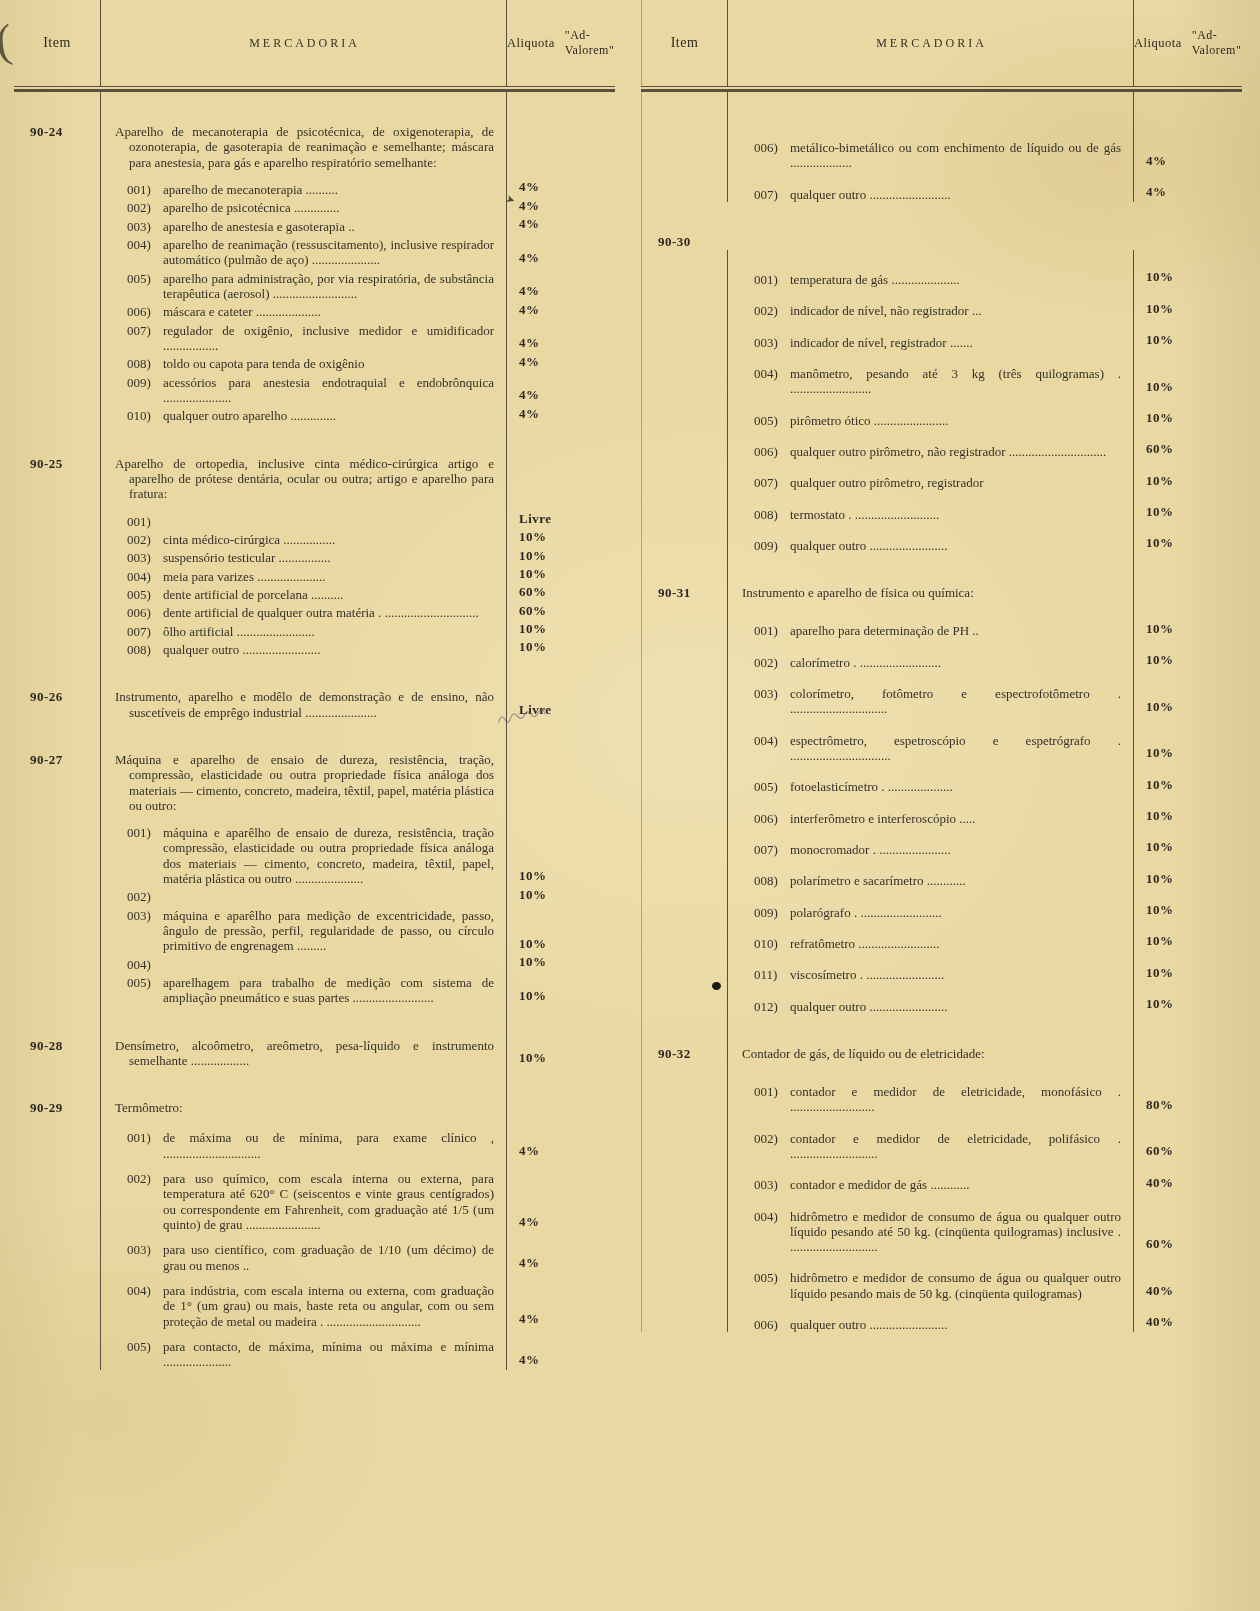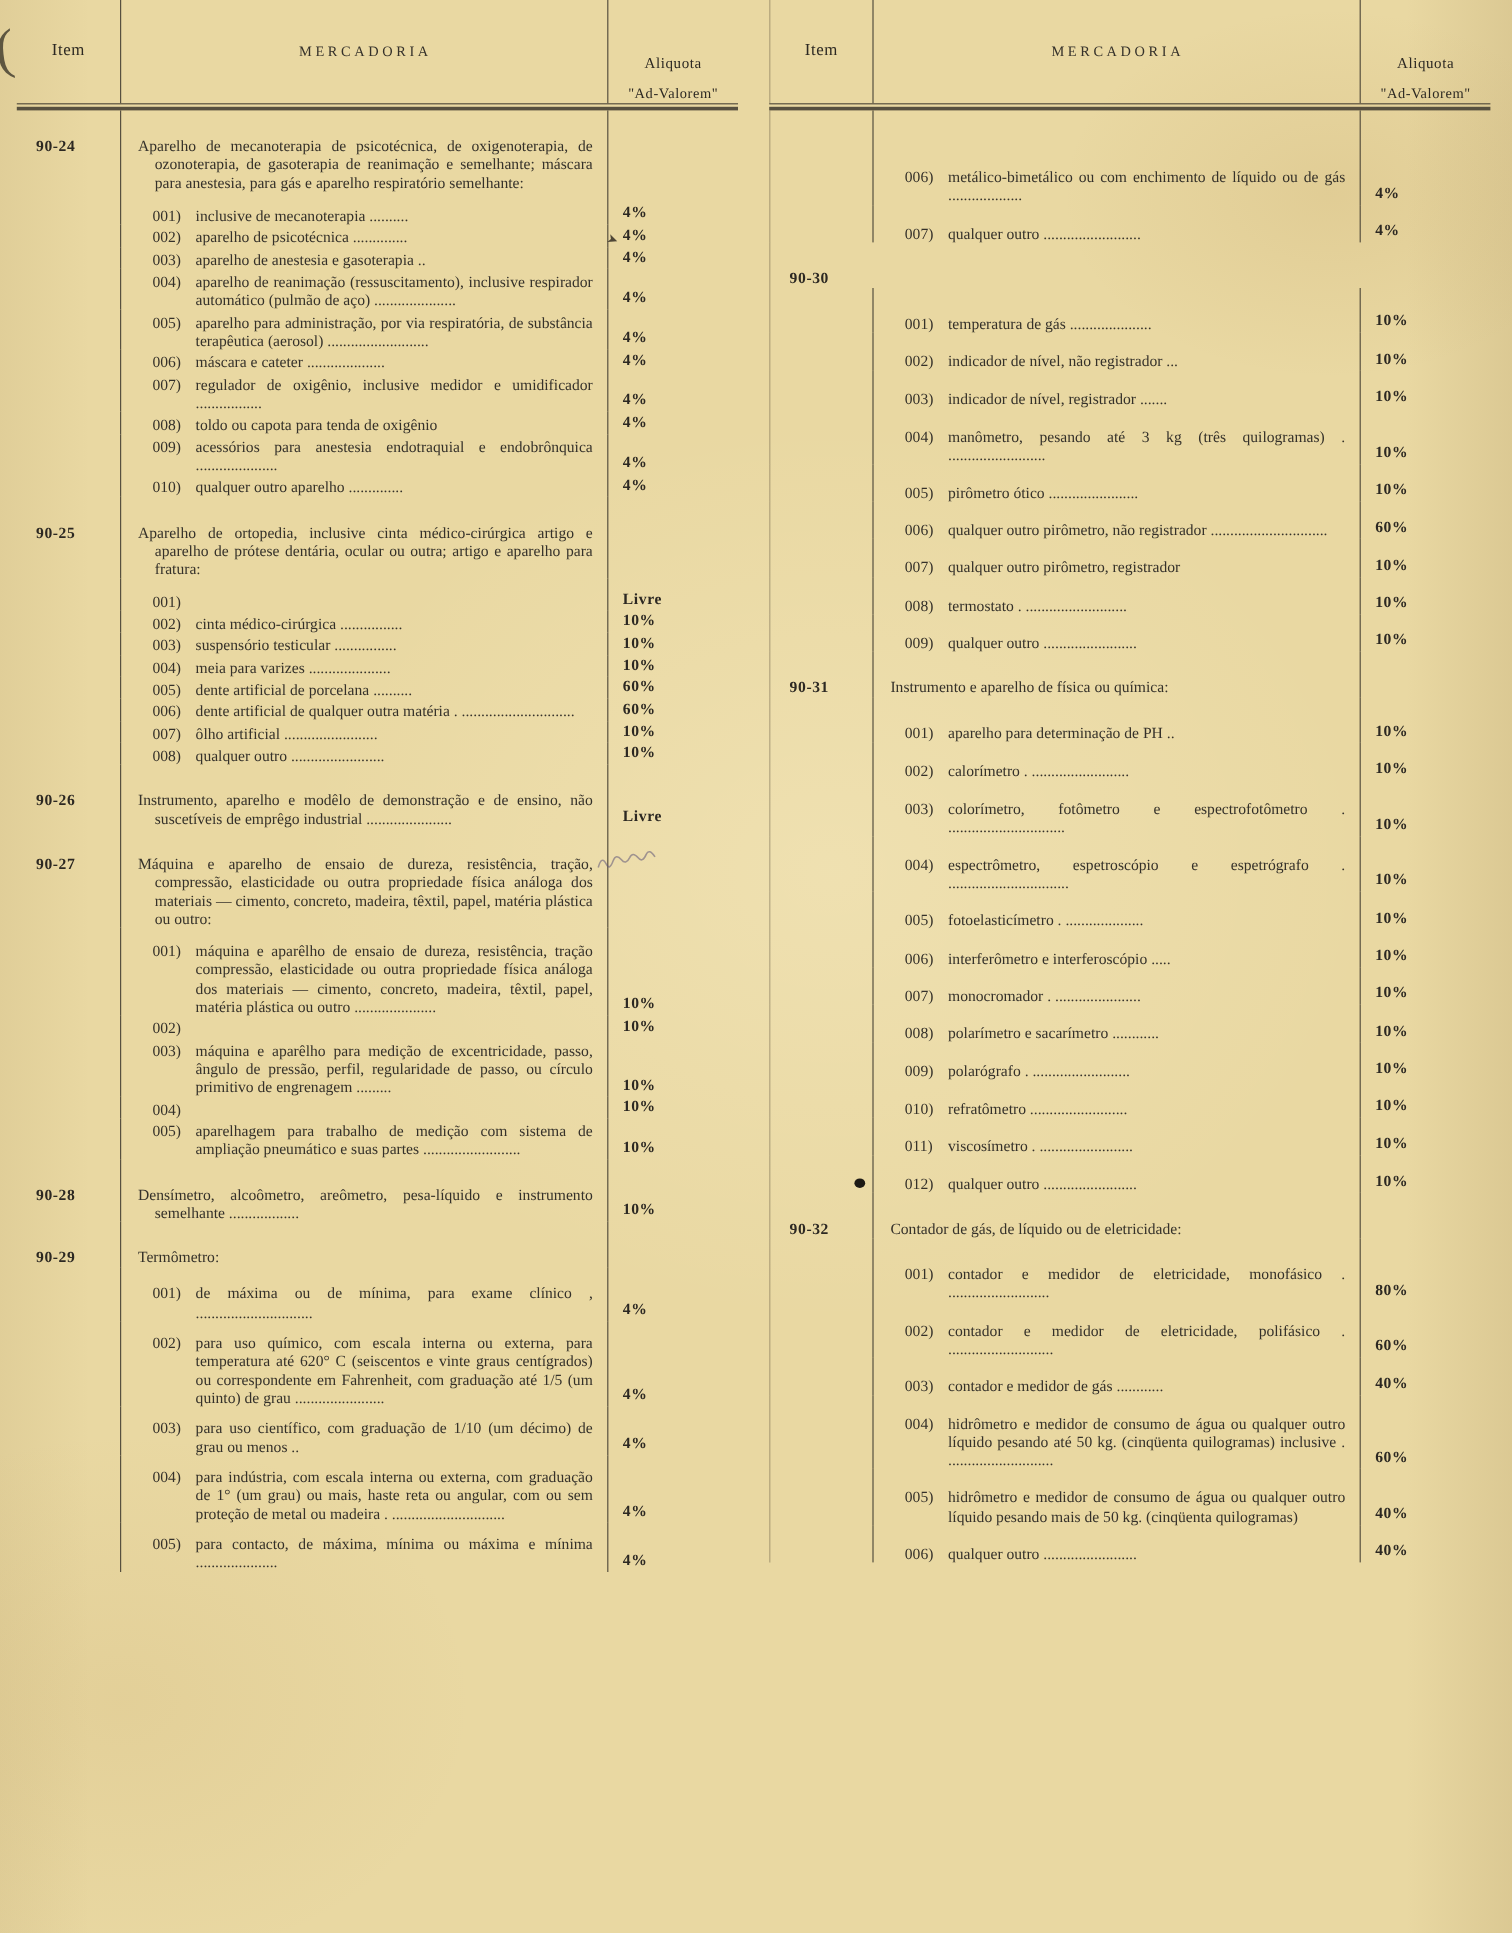--- a/index.html
+++ b/index.html
@@ -69,31 +69,31 @@
   .thead{height:86px;}
   .thead .c1{
     display:flex;align-items:center;justify-content:center;
     font-weight:400;font-size:14px;padding-left:0;letter-spacing:.5px;
   }
   .thead .c2{
     display:flex;align-items:center;justify-content:center;
     font-size:12px;letter-spacing:3px;font-weight:500;
   }
   .thead .c3{
-    display:flex;flex-direction:column;align-items:center;justify-content:flex-end;
+    display:flex;flex-direction:row;align-items:center;justify-content:flex-end;
     font-weight:400;font-size:12.5px;padding:0;gap:10px;
   }
   .thead .c3 .qline{font-size:12px;}
   .dblrule{
     height:6px;
     border-top:1.5px solid var(--rule);
     border-bottom:3.5px solid var(--rule);
   }
   
-  .eh .c1,.eh .c2{padding-top:22px;}
+  .eh .c1,.eh .c2{padding-top:32px;}
   .heading{
     margin:0;
     padding-left:14px;
     text-indent:-14px;
     text-align:justify;
   }
   .si .c2{padding-top:3px;}
   .first-si .c2{padding-top:12px;}
   .si-in{display:flex;gap:6px;padding-left:12px;}
   .si-code{flex:none;min-width:30px;}
@@ -156,21 +156,21 @@
           <div class="c2">
             <p class="heading">Aparelho de mecanoterapia de psicotécnica, de oxigenoterapia, de ozonoterapia, de gasoterapia de reanimação e semelhante; máscara para anestesia, para gás e aparelho respiratório semelhante:</p>
           </div>
           <div class="c3"></div>
         </div>
         <div class="row si first-si">
           <div class="c1"></div>
           <div class="c2">
             <div class="si-in">
               <span class="si-code">001)</span>
-              <span class="si-txt">inclusive de mecanoterapia ..........</span>
+              <span class="si-txt">aparelho de mecanoterapia ..........</span>
             </div>
           </div>
           <div class="c3">4%</div>
         </div>
         <div class="row si">
           <div class="c1"></div>
           <div class="c2">
             <div class="si-in">
               <span class="si-code">002)</span>
               <span class="si-txt">aparelho de psicotécnica ..............</span>

